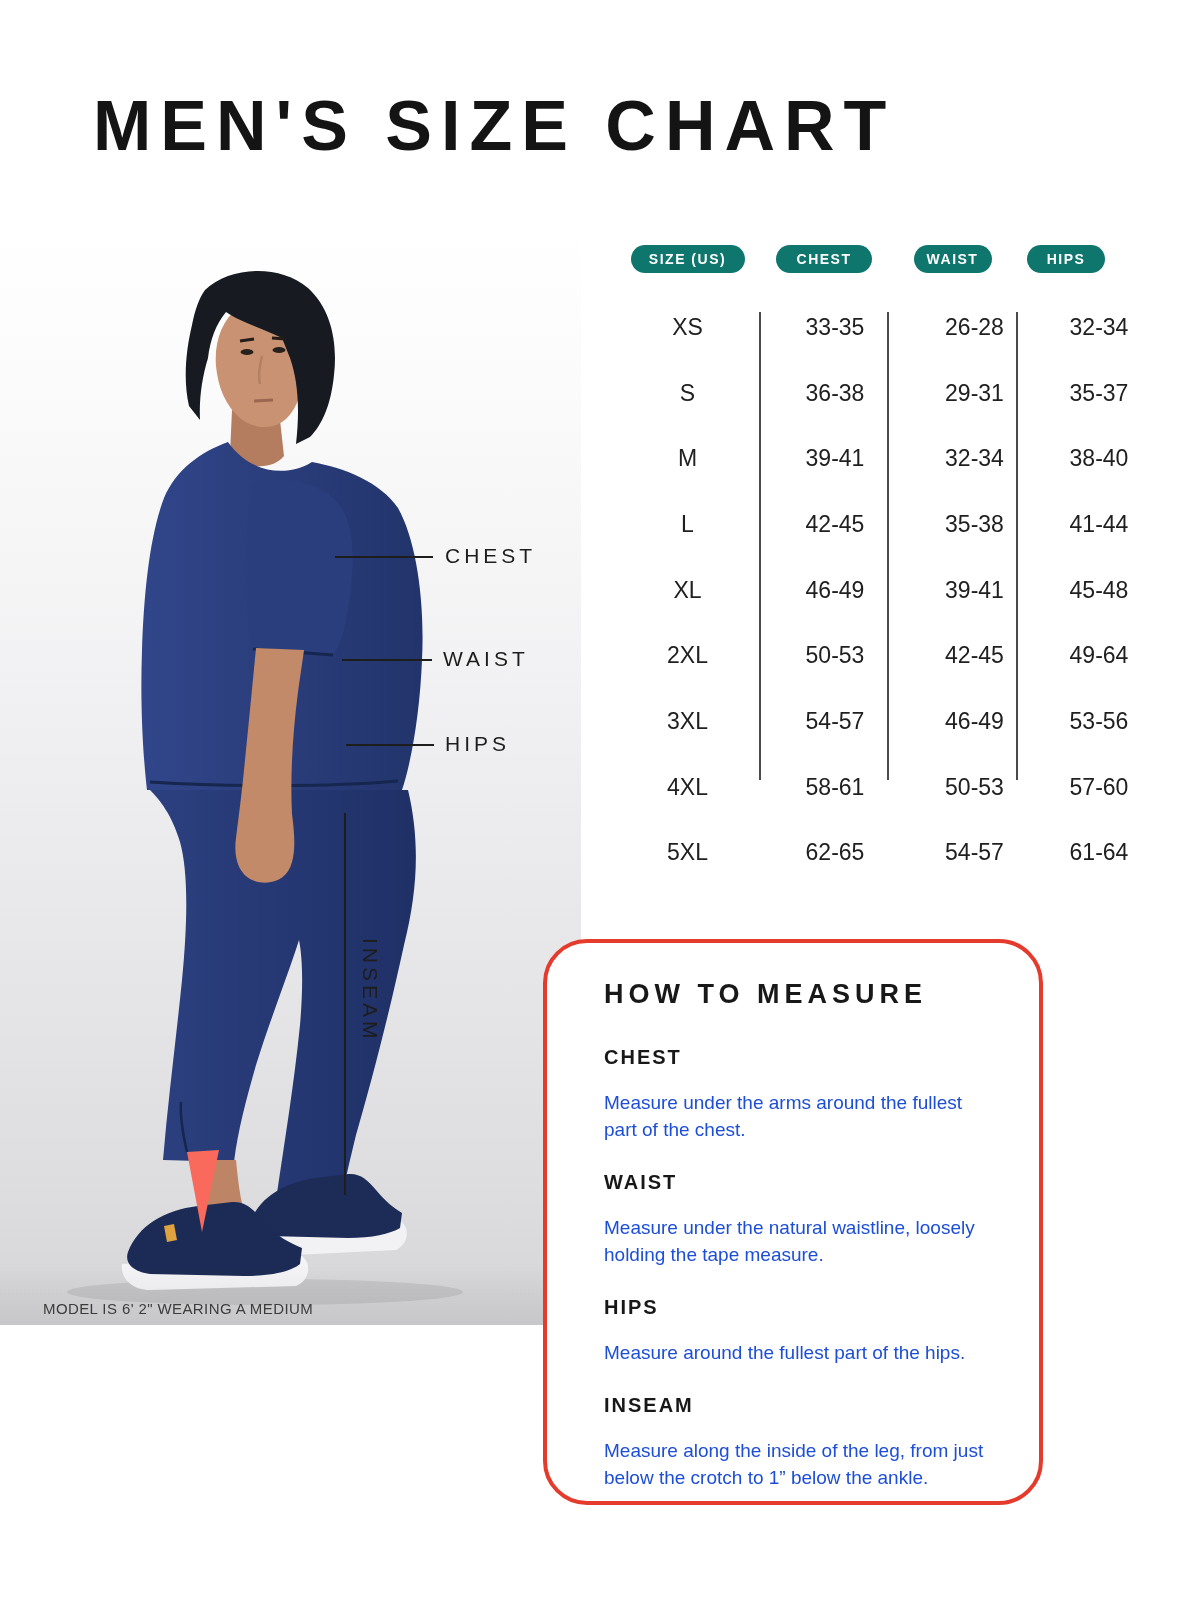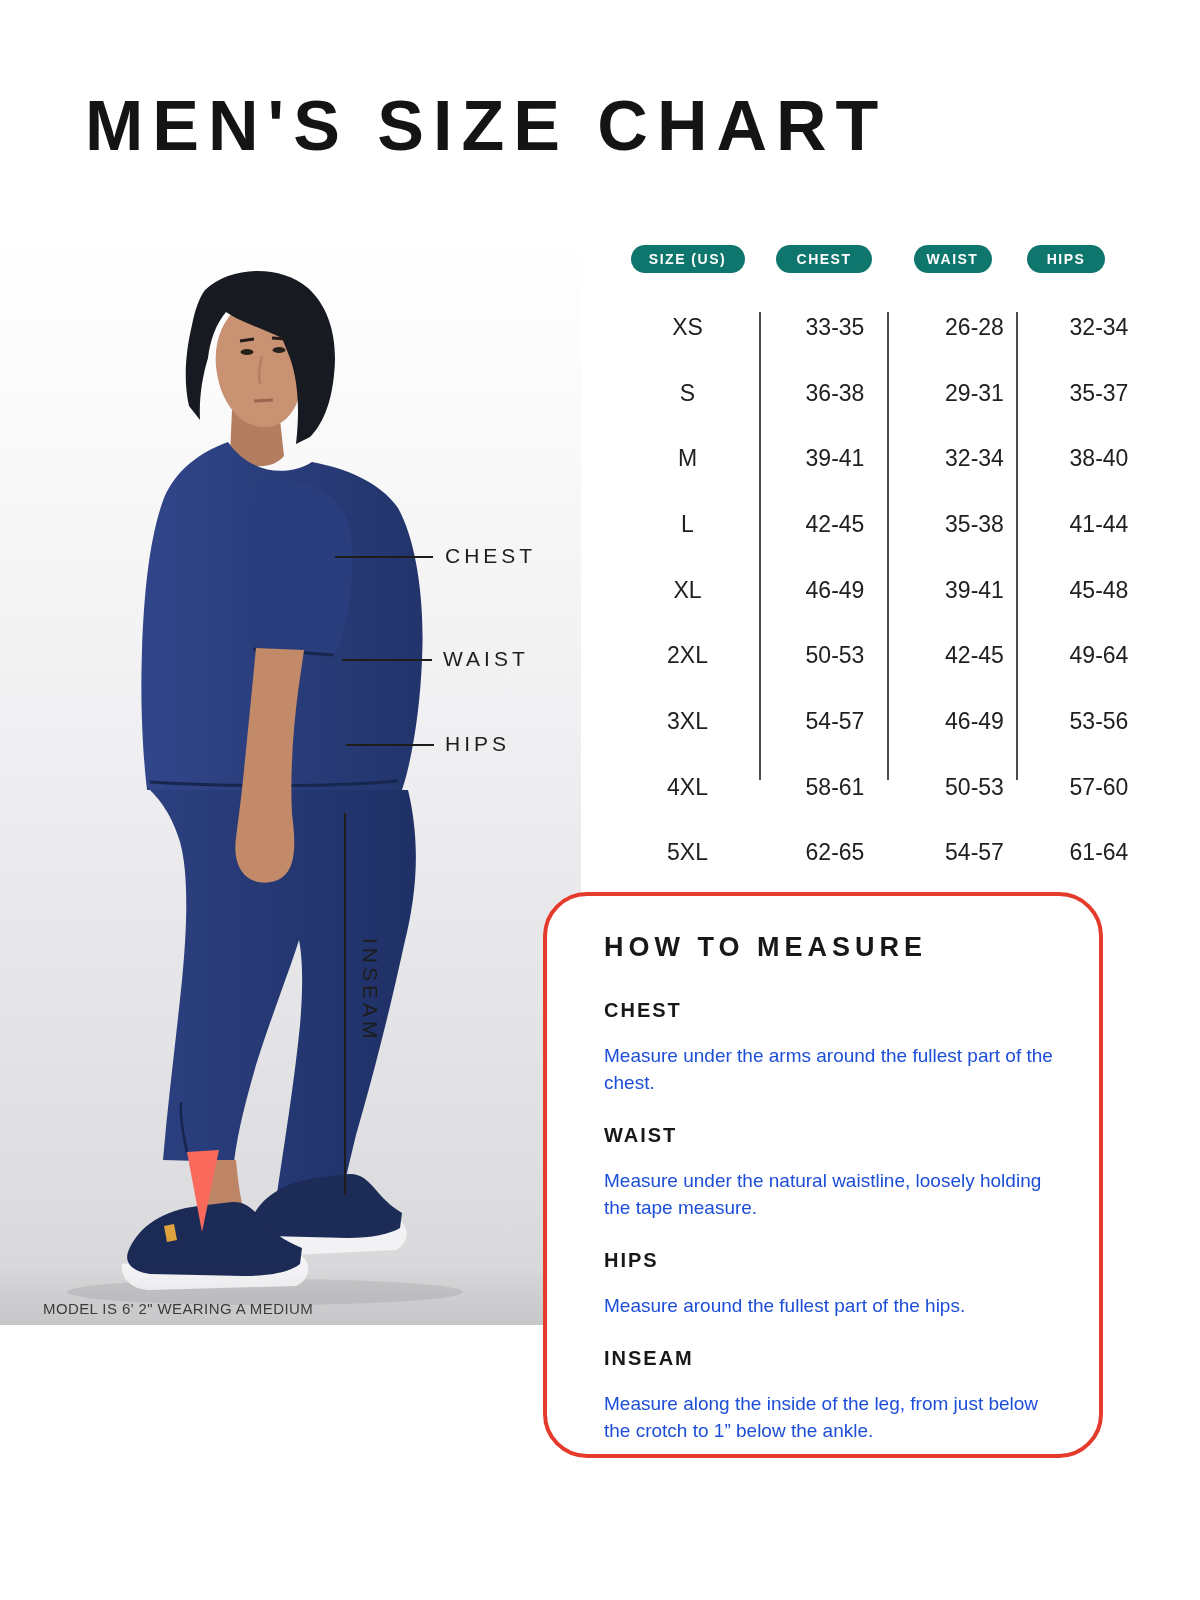--- a/index.html
+++ b/index.html
@@ -1,20 +1,20 @@
 <!DOCTYPE html>
 <html><head>
 <meta charset="utf-8">
 <style>
   html,body{margin:0;padding:0;background:#ffffff;}
   #page{position:relative;width:1200px;height:1600px;background:#ffffff;overflow:hidden;
         font-family:"Liberation Sans",sans-serif;color:#1d1d1b;}
 
   
-  .page-title{position:absolute;left:85px;top:88px;font-size:70px;font-weight:700;
+  .page-title{position:absolute;left:93px;top:88px;font-size:70px;font-weight:700;
               letter-spacing:9px;color:#141414;line-height:1.1;white-space:nowrap;}
 
   
   .photo{position:absolute;left:0;top:230px;width:581px;height:1095px;
          background:linear-gradient(180deg,#ffffff 0%,#fbfbfb 14%,#f1f1f3 42%,#e6e6e8 68%,#dddddf 88%,#d5d5d7 100%);}
   .photo .floor{position:absolute;left:0;bottom:0;width:100%;height:60px;
          background:linear-gradient(180deg,rgba(60,60,66,0) 0%,rgba(60,60,66,.06) 55%,rgba(60,60,66,.09) 100%);}
   .photo svg{position:absolute;left:0;top:0;}
 
   
@@ -33,21 +33,21 @@
         letter-spacing:1.5px;display:flex;align-items:center;justify-content:center;justify-self:center;}
   .pill.w1{width:114px}.pill.w2{width:96px}.pill.w3{width:78px}.pill.w4{width:78px}
 
   .size-table-body{position:absolute;left:615px;top:300px;width:500px;height:492px;}
   .tbl-grid{display:grid;grid-template-columns:145px 128px 129px 98px;grid-auto-rows:54.7px;gap:11px;}
   .cell{display:flex;align-items:center;justify-content:center;font-size:23px;color:#202020;}
   .vdiv{position:absolute;top:12px;height:468px;width:2px;background:#4a4a4a;}
   .vdiv.d1{left:144px}.vdiv.d2{left:272px}.vdiv.d3{left:401px}
 
   
-  .htm-box{position:absolute;left:543px;top:892px;width:560px;height:566px;box-sizing:border-box;
+  .htm-box{position:absolute;left:543px;top:939px;width:500px;height:566px;box-sizing:border-box;
            background:#ffffff;border:4px solid #E43B2C;border-radius:44px;padding:36px 40px 0 57px;}
   .htm-title{font-size:27px;font-weight:700;letter-spacing:5px;color:#181818;margin:0;}
   .htm-heading{font-size:20px;font-weight:700;letter-spacing:2px;color:#181818;margin:28px 0 0 0;}
   .htm-heading.first{margin-top:36px;}
   .htm-text{font-size:19px;line-height:27px;color:#1d4ed8;margin:20px 0 0 0;max-width:450px;}
 </style>
 </head>
 <body>
 
 <div id="page">

